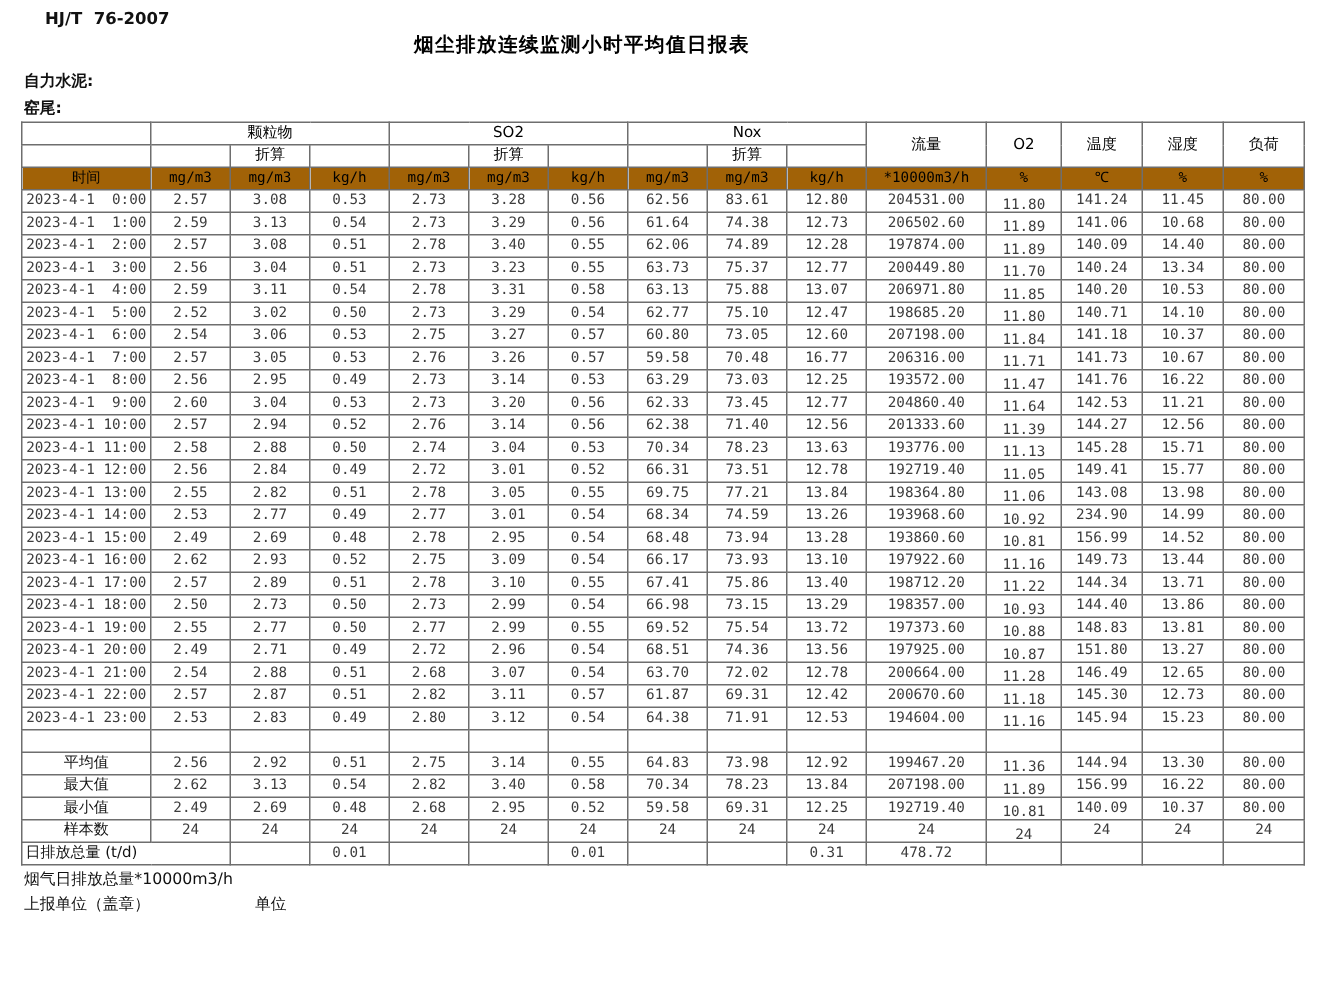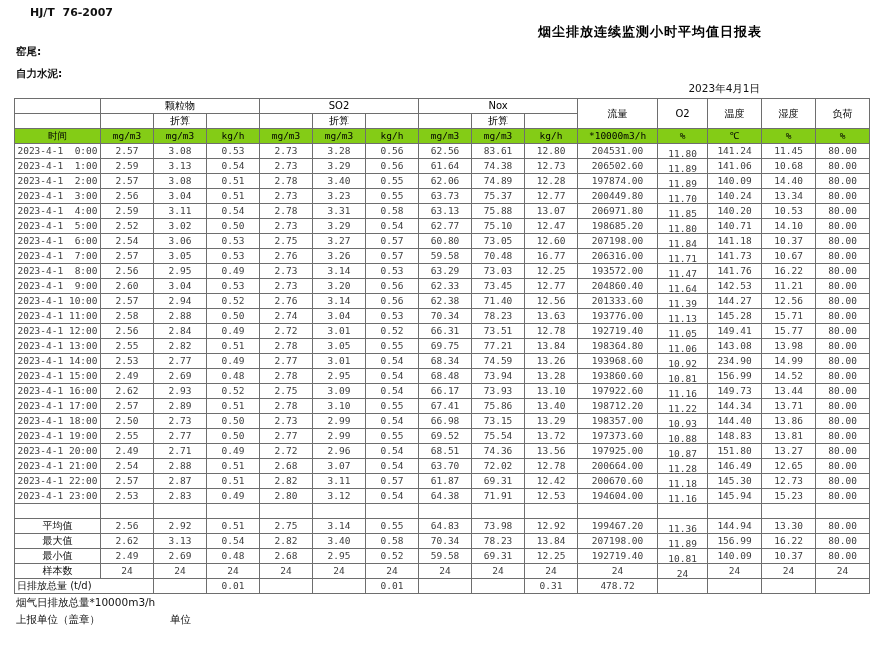--- a/index.html
+++ b/index.html
@@ -4,36 +4,36 @@
 <style>
   * { margin:0; padding:0; box-sizing:border-box; }
   html,body { background:#ffffff; }
   body {
     width:880px; height:665px; overflow:hidden;
     font-family:"DejaVu Sans", sans-serif; color:#000;
   }
   .page { position:relative; width:776px; height:665px; padding:6px 14px 0 14px; }
 
   .doc-code { font-size:11px; font-weight:bold; white-space:pre; padding-left:16px; color:#111; }
-  .title-line { text-align:right; margin-top:2px; }
+  .title-line { text-align:center; margin-top:2px;font-family:Liberation Serif, serif; }
   .title { font-size:13px; font-weight:bold; letter-spacing:1px; color:#000; }
   .sub-line { font-size:10.5px; font-weight:bold; margin-top:4px; padding-left:2px; color:#111; }
   .sub-line.first { margin-top:8px; }
   .date-line { text-align:right; font-size:10.5px; margin-top:1px; padding-right:2px; color:#111; }
 
   table.report {
     border-collapse:collapse; table-layout:fixed; width:855px; margin-top:2px;border-radius:20px;
   }
   table.report td, table.report th {
     border:1px solid #6e6e6e; height:15px; line-height:14px;
     text-align:center; vertical-align:middle; overflow:hidden;
     font-weight:normal; padding:0;
   }
   thead td, thead th { font-size:10px; color:#000; font-family:"DejaVu Sans",sans-serif; }
-  tr.units td { background:#84cc16; font-family:"DejaVu Sans Mono",monospace; font-size:9.5px; }
+  tr.units td { background:#a16207; font-family:"DejaVu Sans Mono",monospace; font-size:9.5px; }
   tr.units td.zh { font-family:"DejaVu Sans",sans-serif; }
   tbody td {
     font-family:"DejaVu Sans Mono",monospace; font-size:9.5px; color:#3d3d3d;
     white-space:pre;
   }
   tbody td.zh {
     font-family:"DejaVu Sans",sans-serif; font-size:10px; color:#111; white-space:normal;
   }
   tbody td.total-label { text-align:left; padding-left:2px; }
   tbody td.o2-low > span { display:inline-block; transform:translateY(3px); }
@@ -43,23 +43,22 @@
   .footer-row .unit-label { position:absolute; left:156px; top:0; }
 </style>
 </head>
 <body>
 
 <div class="page">
   <div class="doc-code">HJ/T  76-2007</div>
   <div class="title-line">
     <span class="title">烟尘排放连续监测小时平均值日报表</span>
   </div>
+  <div class="sub-line first">自力水泥:</div>
   <div class="sub-line">窑尾:</div>
-  <div class="sub-line first">自力水泥:</div>
-  <div class="date-line">2023年4月1日</div>
 
   <table class="report">
     <colgroup>
       <col style="width:86px">
       <col style="width:53px">
         <col style="width:53px">
         <col style="width:53px">
       <col style="width:53px">
         <col style="width:53px">
         <col style="width:53px">

